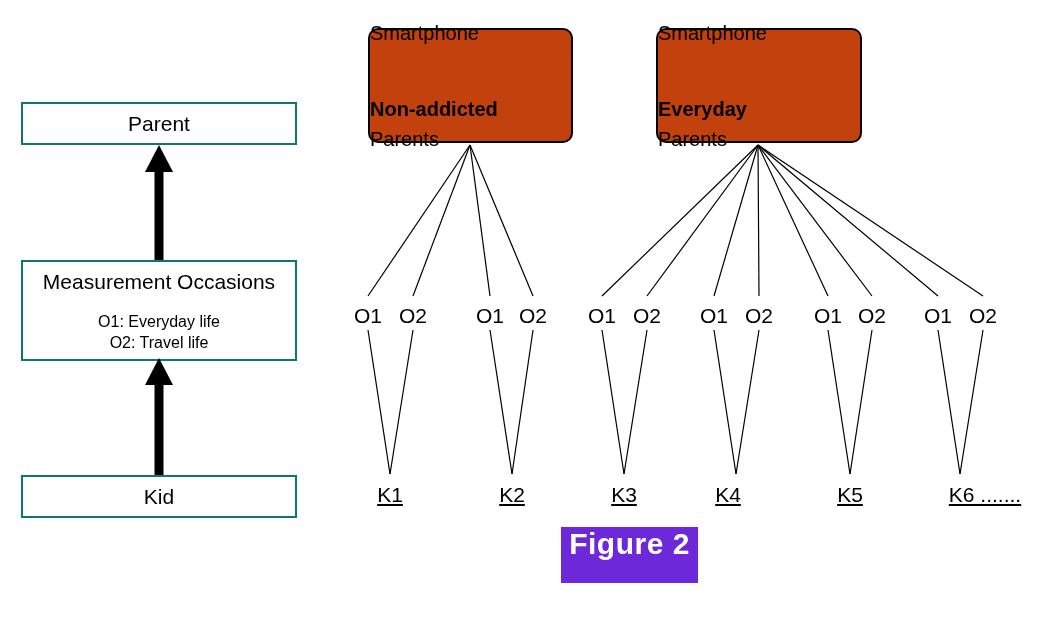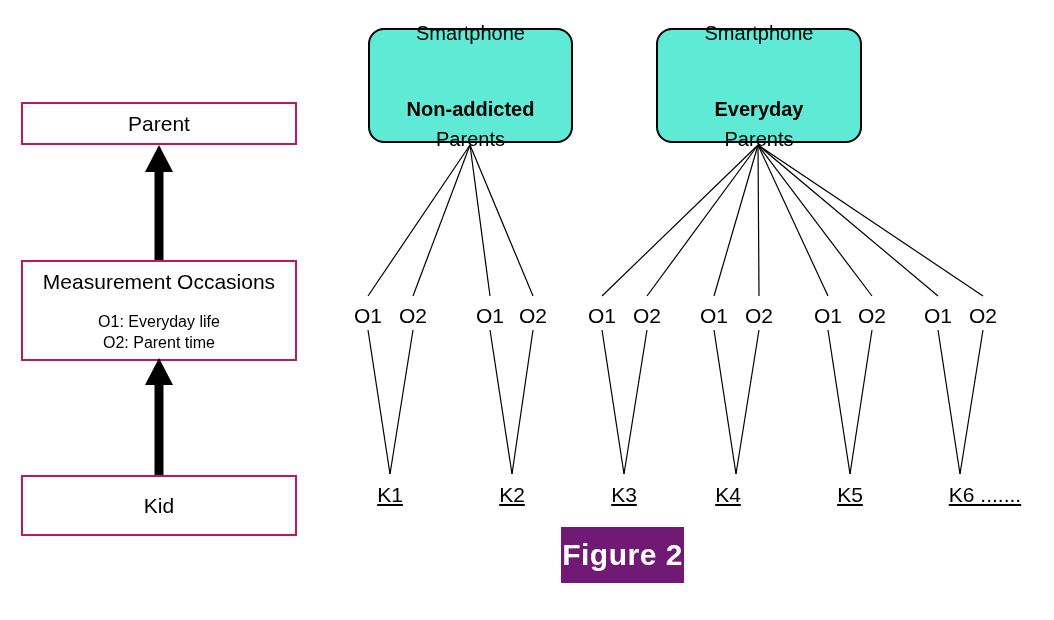--- a/index.html
+++ b/index.html
@@ -24,21 +24,21 @@
     top: 0;
     width: 1054px;
     height: 620px;
     pointer-events: none;
   }
 
   
   .lbox {
     position: absolute;
     box-sizing: border-box;
-    border: 2px solid #be185d;
+    border: 2px solid #0f766e;
     background: #ffffff;
     display: flex;
     flex-direction: column;
     align-items: center;
     justify-content: center;
     text-align: right;
   }
   .lbox .main {
     font-size: 21px;
     line-height: 26px;
@@ -46,32 +46,32 @@
   }
   .lbox .sub {
     font-size: 16px;
     line-height: 21px;
     white-space: nowrap;
   }
 
   #box-parent { left: 21px; top: 102px; width: 276px; height: 43px; }
   #box-measurement { left: 21px; top: 260px; width: 276px; height: 101px; }
   #box-measurement .main { margin-bottom: 16px; }
-  #box-kid { left: 21px; top: 475px; width: 276px; height: 61px; }
+  #box-kid { left: 21px; top: 475px; width: 276px; height: 43px; }
 
   
   .gbox {
     position: absolute;
     box-sizing: border-box;
     border: 2px solid #000000;
-    border-radius: 16px;
-    background: #5eead4;
+    border-radius: 10px;
+    background: #c2410c;
     display: flex;
     flex-direction: column;
-    align-items: center;
+    align-items: flex-start;
     justify-content: center;
     text-align: center;
     font-size: 20px;
     line-height: 30px;
   }
   .gbox .bold { font-weight: bold; margin-top: 46px; }
   #gbox-nonaddicted { left: 368px; top: 28px; width: 205px; height: 115px; }
   #gbox-addicted { left: 656px; top: 28px; width: 206px; height: 115px; }
 
   
@@ -84,45 +84,44 @@
   }
   .o-label { top: 305px; }
   .k-label { top: 484px; text-decoration: underline; }
   .k-label.with-dots { transform: translateX(-50%); }
 
   
   #figure-banner {
     position: absolute;
     left: 561px;
     top: 527px;
-    width: 123px;
+    width: 137px;
     height: 56px;
-    background: #701a75;
+    background: #6d28d9;
     color: #ffffff;
     font-size: 30px;
     font-weight: bold;
     display: flex;
-    align-items: center;
     justify-content: center;
     letter-spacing: 0.5px;
   }
 </style>
 </head>
 <body>
 
 <div id="canvas">
 
   <div class="lbox" id="box-parent">
     <div class="main">Parent</div>
   </div>
 
   <div class="lbox" id="box-measurement">
     <div class="main">Measurement Occasions</div>
     <div class="sub">O1: Everyday life</div>
-    <div class="sub">O2: Parent time</div>
+    <div class="sub">O2: Travel life</div>
   </div>
 
   <div class="lbox" id="box-kid">
     <div class="main">Kid</div>
   </div>
 
   <div class="gbox" id="gbox-nonaddicted">
     <div>Smartphone</div>
     <div class="bold">Non-addicted</div>
     <div>Parents</div>

